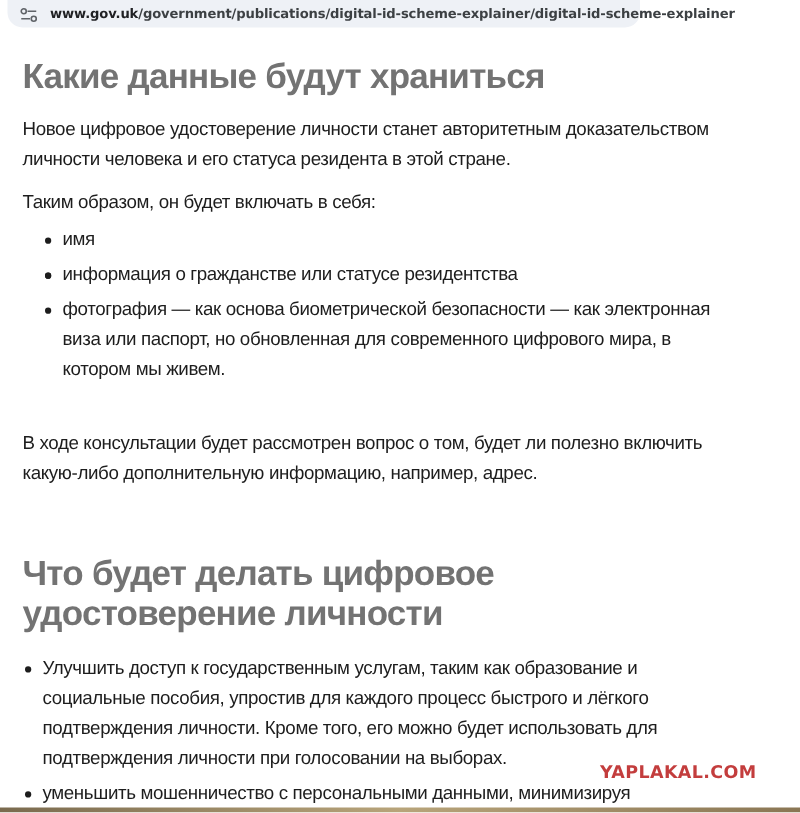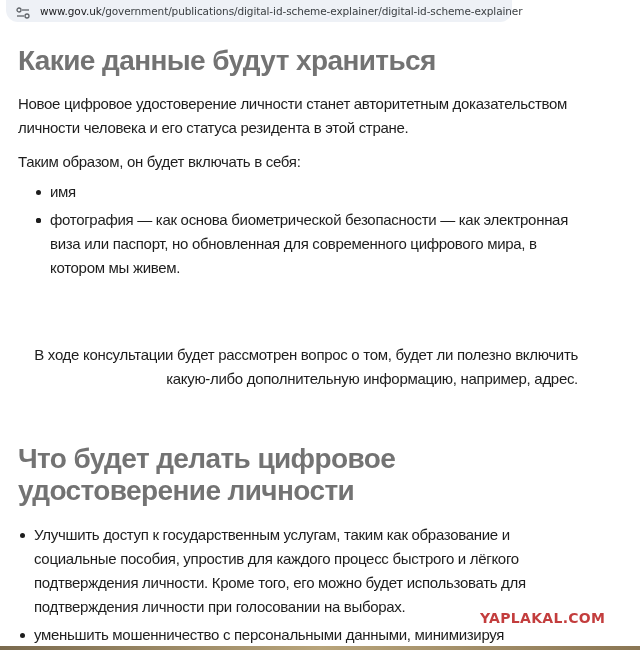--- a/index.html
+++ b/index.html
@@ -32,20 +32,21 @@
     margin-left: 10px;
     margin-right: 10px;
     display: inline-block;
   }
   .url-text {
     font-family: "DejaVu Sans", sans-serif;
     font-size: 10.5px;
     color: #3c4043;
     white-space: nowrap;
     letter-spacing: -0.1px;
+    font-weight: bold;
   }
   .url-text .domain {
     color: #202124;
   }
   .content {
     position: absolute;
     left: 18px;
     top: 30px;
     width: 600px;
   }
@@ -72,21 +73,21 @@
   p, li {
     font-size: 15px;
     line-height: 24px;
     letter-spacing: -0.3px;
     color: #1d1d1d;
     margin: 0;
   }
   .p1 { position: absolute; top: 62px; left: 0; width: 560px; }
   .p2 { position: absolute; top: 120px; left: 0; width: 560px; }
   .list1 { position: absolute; top: 150px; left: 16px; width: 600px; }
-  .p3 { position: absolute; top: 313px; left: 0; width: 560px; text-align: right; }
+  .p3 { position: absolute; top: 313px; left: 0; width: 560px; }
   .list2 { position: absolute; top: 493px; left: 0; width: 600px; }
   ul {
     list-style: none;
     margin: 0;
     padding: 0;
   }
   ul li {
     position: relative;
     padding-left: 16px;
     margin-bottom: 4px;
@@ -147,20 +148,24 @@
   <ul class="list1">
     <li>
       <span class="bullet"></span>
       <span class="li-text">имя</span>
     </li>
     <li>
       <span class="bullet"></span>
     </li>
     <li>
       <span class="bullet"></span>
+      <span class="li-text">информация о гражданстве или статусе резидентства</span>
+    </li>
+    <li>
+      <span class="bullet"></span>
       <span class="li-text">фотография — как основа биометрической безопасности — как электронная виза или паспорт, но обновленная для современного цифрового мира, в котором мы живем.</span>
     </li>
   </ul>
 
   <p class="p3">В ходе консультации будет рассмотрен вопрос о том, будет ли полезно включить какую-либо дополнительную информацию, например, адрес.</p>
 
   <h2 class="h2">Что будет делать цифровое удостоверение личности</h2>
 
   <ul class="list2">
     <li>

